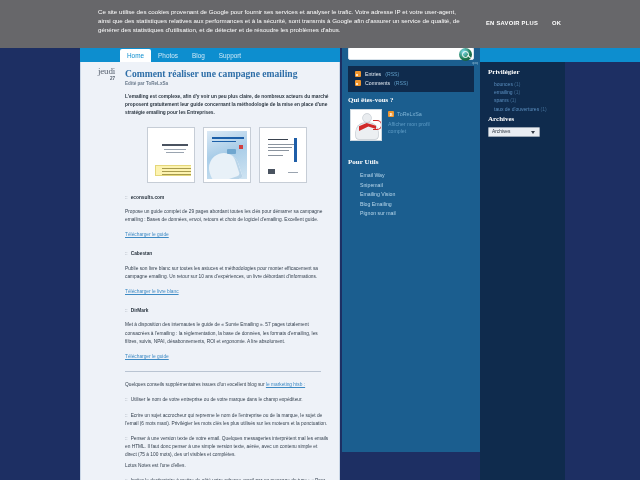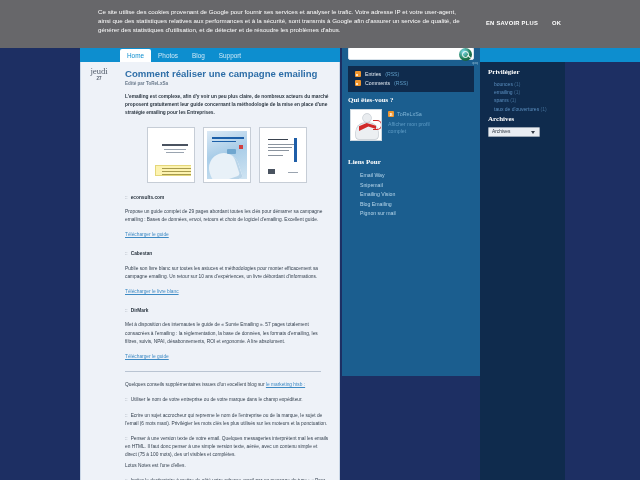--- a/index.html
+++ b/index.html
@@ -109,37 +109,37 @@
     border-right: 1px solid #c9d6e6;
   }
   #post {
     position: relative;
     padding: 4px 10px 0 10px;
   }
   #date-badge {
     position: absolute;
     left: 2px; top: 4px;
     width: 32px;
-    text-align: center;
+    text-align: right;
     color: #57616f;
   }
   #date-day {
     font-family: "Liberation Serif", serif;
     font-size: 9px;
     line-height: 10px;
     letter-spacing: -.2px;
   }
   #date-num {
     font-size: 4.6px;
     font-weight: bold;
     margin-top: 0px;
   }
   #post-head { margin-left: 34px; }
   #post-title {
-    font-family: Liberation Sans, sans-serif;
+    font-family: Liberation Serif, serif;
     font-size: 9.6px;
     color: #2f6fa8;
     line-height: 11px;
     margin: 2px 0 0 0;
     cursor: pointer;
   }
   #post-byline {
     font-size: 4.6px;
     font-weight: bold;
     color: #6b7b8d;
@@ -222,21 +222,21 @@
     margin: 10px 0 9px 0; width: 196px;
   }
   .inline-link { color:#3d8ac4; text-decoration:underline; cursor:pointer; }
   .bullet-row { margin: 0 0 7px 0; }
   .bullet-row .mark { color:#7d8794; margin-right:3px; }
 
   
   #sidebar {
     position: absolute;
     left: 262px; top: 0;
-    width: 138px; height: 328px;
+    width: 138px; height: 404px;
     background: #1b5e8f;
   }
   #searchbox {
     position: absolute;
     left: 6px; top: -1px;
     width: 126px; height: 13px;
     background: #ffffff;
     border-radius: 2px;
     border: 1px solid #d8e2ea;
     display: flex; align-items: center;
@@ -563,21 +563,21 @@
             <div id="profile-name">
               <span class="b-icon">B</span>
               <span>ToReLxSa</span>
             </div>
             <div id="profile-link">Afficher mon profil complet</div>
           </div>
         </div>
       </section>
 
       <section id="links-sec">
-        <h2 class="side-h">Liens Pour</h2>
+        <h2 class="side-h">Pour Utils</h2>
         <ul id="links-list">
           <li>Email Way</li>
           <li>Snipemail</li>
           <li>Emailing Vision</li>
           <li>Blog Emailing</li>
           <li>Pignon sur mail</li>
         </ul>
       </section>
     </aside>
 

